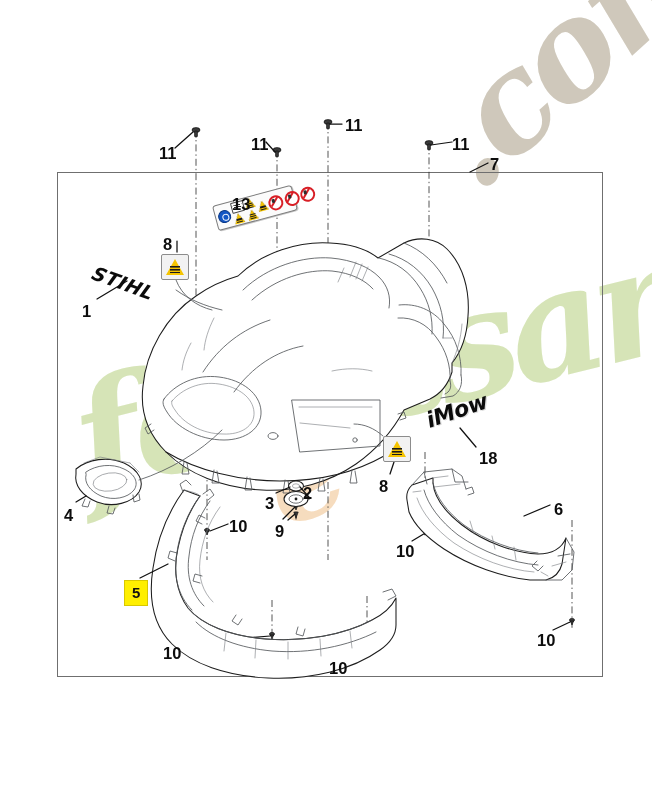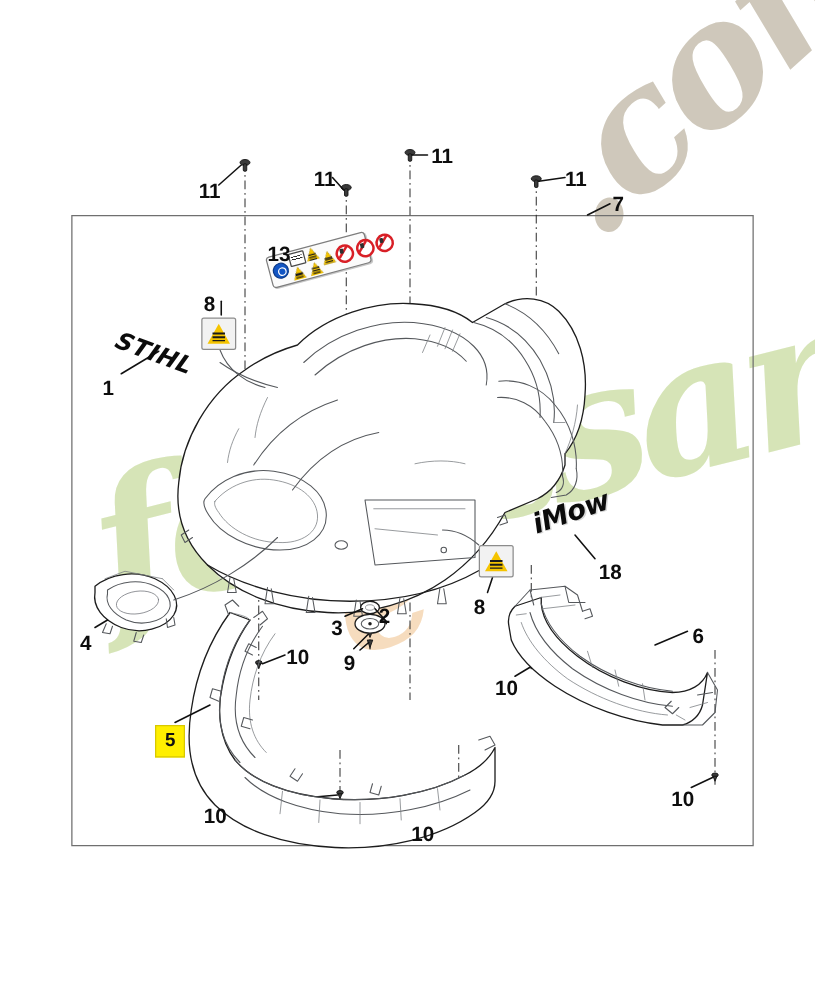--- a/index.html
+++ b/index.html
@@ -548,21 +548,21 @@
   </div>
 
   <div id="logo-stihl">STIHL</div>
   <div id="logo-imow">iMow</div>
 
   <div class="num" style="left:159px;top:145px">11</div>
   <div class="num" style="left:251px;top:136px">11</div>
   <div class="num" style="left:345px;top:117px">11</div>
   <div class="num" style="left:452px;top:136px">11</div>
   <div class="num" style="left:490px;top:156px">7</div>
-  <div class="num" style="left:214px;top:196px">13</div>
+  <div class="num" style="left:232px;top:196px">13</div>
   <div class="num" style="left:163px;top:236px">8</div>
   <div class="num" style="left:82px;top:303px">1</div>
   <div class="num" style="left:379px;top:478px">8</div>
   <div class="num" style="left:479px;top:450px">18</div>
   <div class="num" style="left:554px;top:501px">6</div>
   <div class="num" style="left:64px;top:507px">4</div>
   <div class="num" style="left:265px;top:495px">3</div>
   <div class="num" style="left:303px;top:485px">2</div>
   <div class="num" style="left:275px;top:523px">9</div>
   <div class="num" style="left:229px;top:518px">10</div>

